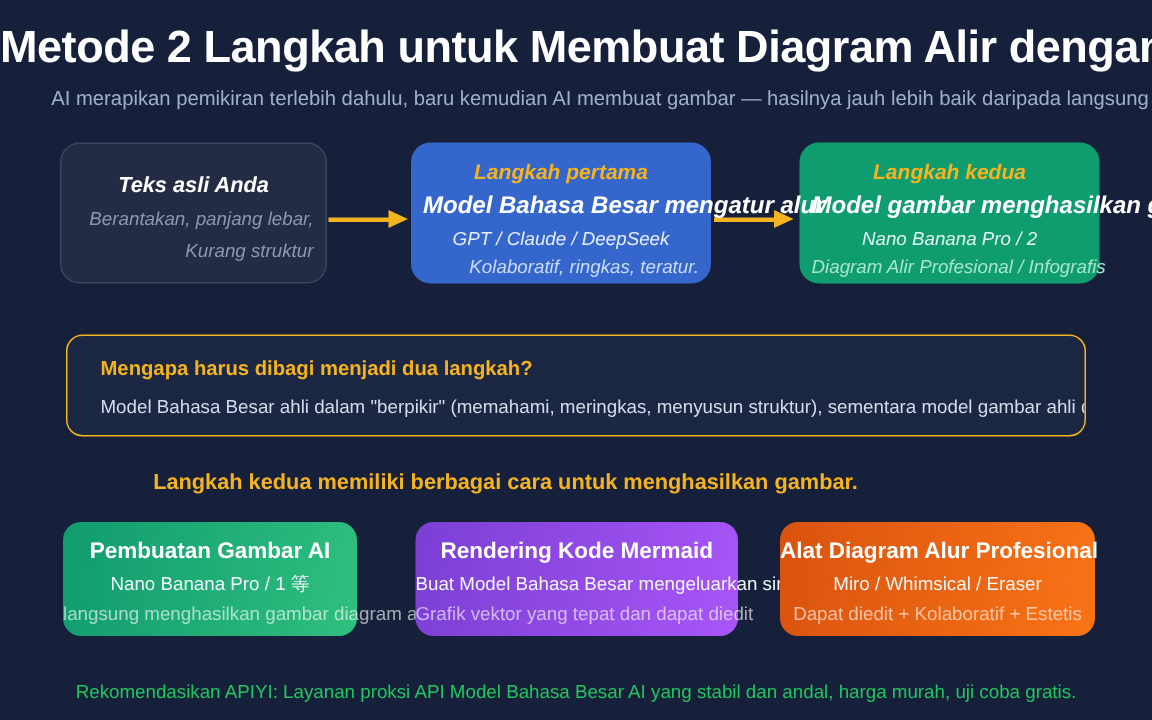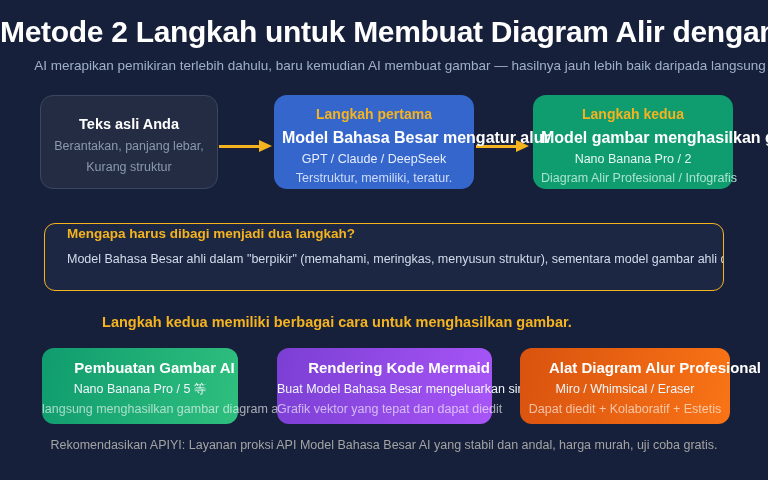--- a/index.html
+++ b/index.html
@@ -52,20 +52,21 @@
     padding-left: 32px;
   }
 
   
   .flow-row {
     position: absolute;
     top: 95px;
     left: 0;
     width: 768px;
     height: 98px;
+    font-style: italic;
   }
 
   .flow-card {
     position: absolute;
     top: 0;
     height: 94px;
     border-radius: 13px;
     padding: 10px 8px 0 8px;
     text-align: center;
     overflow: visible;
@@ -117,20 +118,21 @@
 
   .card-line {
     font-size: 12.5px;
     color: #eaf1fb;
     line-height: 19px;
     white-space: nowrap;
   }
 
   .card-line.dim {
     color: #8f9db4;
+    text-align: right;
   }
 
   .card-step1 .card-line { color: #e6eeff; }
   .card-step1 .card-line.dim { color: #cddcfb; }
   .card-step2 .card-line { color: #e4f7ef; }
   .card-step2 .card-line.dim { color: #a9e3cc; }
 
   .card-origin .card-line,
   .card-origin .card-line.dim {
     color: #8b98ad;
@@ -170,21 +172,21 @@
   
   .note-box {
     position: absolute;
     top: 223px;
     left: 44px;
     width: 680px;
     height: 68px;
     border: 1.5px solid #f5b320;
     border-radius: 11px;
     background: #1c2743;
-    padding: 0 22px 0 22px;
+    padding: 12px 22px 0 22px;
     overflow: hidden;
   }
 
   .note-title {
     font-size: 13.5px;
     font-weight: bold;
     color: #f5b320;
     line-height: 20px;
     white-space: nowrap;
   }
@@ -247,43 +249,42 @@
   }
 
   .option-title {
     font-size: 15px;
     font-weight: bold;
     color: #ffffff;
     line-height: 22px;
     white-space: nowrap;
     position: relative;
     z-index: 4;
-    padding-left: 29px;
   }
 
   .option-line {
     font-size: 12.5px;
     color: #f0f6fb;
     line-height: 20px;
     white-space: nowrap;
   }
 
   .option-line.faint {
     color: rgba(255,255,255,0.62);
   }
 
   
   .footer-note {
     position: absolute;
-    top: 436px;
+    top: 452px;
     left: 0;
     width: 768px;
     text-align: center;
     font-size: 12.5px;
-    color: #a3a3a3;
+    color: #22c55e;
     line-height: 18px;
     white-space: nowrap;
   }
 </style>
 </head>
 <body>
 
 <div class="stage">
 
   <div class="header">
@@ -296,21 +297,21 @@
     <div class="flow-card card-origin">
       <div class="card-heading">Teks asli Anda</div>
       <div class="card-line dim">Berantakan, panjang lebar,</div>
       <div class="card-line dim">Kurang struktur</div>
     </div>
 
     <div class="flow-card card-step1">
       <div class="card-eyebrow">Langkah pertama</div>
       <div class="card-heading">Model Bahasa Besar mengatur alur</div>
       <div class="card-line">GPT / Claude / DeepSeek</div>
-      <div class="card-line dim">Terstruktur, memiliki, teratur.</div>
+      <div class="card-line dim">Kolaboratif, ringkas, teratur.</div>
     </div>
 
     <div class="flow-card card-step2">
       <div class="card-eyebrow">Langkah kedua</div>
       <div class="card-heading">Model gambar menghasilkan gambar</div>
       <div class="card-line">Nano Banana Pro / 2</div>
       <div class="card-line dim">Diagram Alir Profesional / Infografis</div>
     </div>
 
   </div>
@@ -328,21 +329,21 @@
     <div class="note-title">Mengapa harus dibagi menjadi dua langkah?</div>
     <div class="note-body">Model Bahasa Besar ahli dalam "berpikir" (memahami, meringkas, menyusun struktur), sementara model gambar ahli dalam</div>
   </div>
 
   <div class="section-heading">Langkah kedua memiliki berbagai cara untuk menghasilkan gambar.</div>
 
   <div class="options-row">
 
     <div class="option-card opt-a">
       <div class="option-title">Pembuatan Gambar AI</div>
-      <div class="option-line">Nano Banana Pro / 5 等</div>
+      <div class="option-line">Nano Banana Pro / 1 等</div>
       <div class="option-line faint">langsung menghasilkan gambar diagram alir</div>
     </div>
 
     <div class="option-card opt-b">
       <div class="option-title">Rendering Kode Mermaid</div>
       <div class="option-line">Buat Model Bahasa Besar mengeluarkan sintaks Mermaid</div>
       <div class="option-line faint">Grafik vektor yang tepat dan dapat diedit</div>
     </div>
 
     <div class="option-card opt-c">

